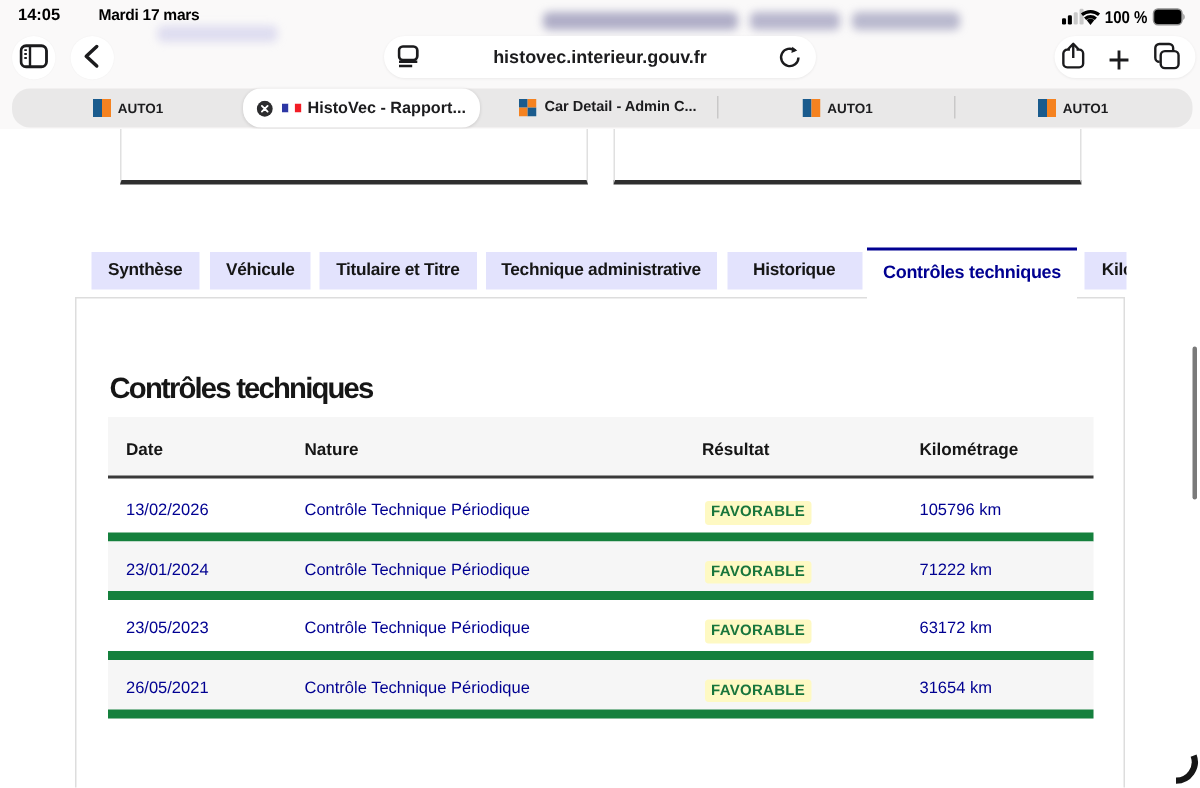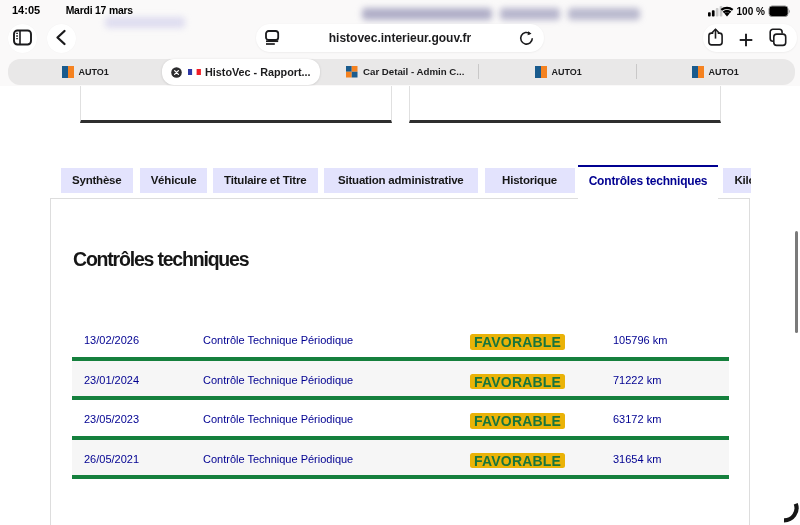--- a/index.html
+++ b/index.html
@@ -39,51 +39,57 @@
   #ftab-active { position:absolute; top:79px; height:35.2px; background:#fff; border-top:2.5px solid #000091; color:#000091; font-size:12px; font-weight:bold; text-align:center; line-height:28px; letter-spacing:-0.2px; z-index:3; }
 
   
   #panel { position:absolute; left:50px; top:112.2px; width:700px; height:415px; background:#fff; border:1px solid #dddddd; }
 
   #heading { position:absolute; left:73px; top:161.5px; font-size:19.5px; font-weight:bold; color:#161616; letter-spacing:-1.2px; }
 
   
   #thead { position:absolute; left:72px; top:191.5px; width:656.5px; height:41px; background:#f6f6f6; border-bottom:2.5px solid #3a3a3a; }
   .hcell { position:absolute; top:0; height:41px; line-height:44px; font-size:11.4px; font-weight:bold; color:#161616; }
-  .trow { position:absolute; left:72px; width:656.5px; height:39.5px; box-sizing:border-box; border-bottom:4px solid #15803d; }
+  .trow { position:absolute; left:72px; width:656.5px; height:39.5px; box-sizing:border-box; border-bottom:6px solid #15803d; }
   .trow.odd { background:#fff; }
   .trow.even { background:#f6f6f6; }
   .tcell { position:absolute; top:0; height:39.5px; line-height:39.5px; font-size:11px; color:#000091; }
-  .badge { position:absolute; top:13px; height:15.5px; line-height:16px; padding:0 4px; background:#eab308; color:#18753c; font-size:14px; font-weight:bold; border-radius:2.5px; letter-spacing:.2px; }
+  .badge { position:absolute; top:13px; height:15.5px; line-height:16px; padding:0 4px; background:#fef9c3; color:#18753c; font-size:10px; font-weight:bold; border-radius:2.5px; letter-spacing:.2px; }
 
   #scrollbar { position:absolute; left:795px; top:231px; width:2.5px; height:102px; background:#7a7a7a; border-radius:2px; }
 </style>
 </head>
 <body>
 <div id="stage">
 
   <div id="page">
 
     <div class="blob" style="left:140px; top:0px; width:160px; height:13px; background:rgba(150,150,160,.30);"></div>
 
     <div class="card" style="left:80px;  width:312px;"></div>
     <div class="card" style="left:409px; width:312px;"></div>
 
     <div class="ftab" style="left:61px;   width:71.5px;">Synthèse</div>
     <div class="ftab" style="left:139.8px;width:67.4px;">Véhicule</div>
     <div class="ftab" style="left:212.5px;width:105.5px;">Titulaire et Titre</div>
-    <div class="ftab" style="left:324px;  width:153.5px;">Situation administrative</div>
+    <div class="ftab" style="left:324px;  width:153.5px;">Technique administrative</div>
     <div class="ftab" style="left:484.5px;width:90px;">Historique</div>
     <div class="ftab" style="left:722.5px;width:28.3px; overflow:hidden; text-align:left; padding-left:12px; box-sizing:content-box; width:16.3px;">Kilométrage</div>
     <div id="ftab-active" style="left:578px; width:140px;">Contrôles techniques</div>
 
     <div id="panel"></div>
 
     <div id="heading">Contrôles techniques</div>
 
+    <div id="thead">
+      <div class="hcell" style="left:12px;">Date</div>
+      <div class="hcell" style="left:131px;">Nature</div>
+      <div class="hcell" style="left:396px;">Résultat</div>
+      <div class="hcell" style="left:541px;">Kilométrage</div>
+    </div>
 
     <div class="trow odd" style="top:235px;">
       <div class="tcell" style="left:12px;">13/02/2026</div>
       <div class="tcell" style="left:131px;">Contrôle Technique Périodique</div>
       <div class="badge" style="left:398px;">FAVORABLE</div>
       <div class="tcell" style="left:541px;">105796 km</div>
     </div>
 
     <div class="trow even" style="top:274.5px;">
       <div class="tcell" style="left:12px;">23/01/2024</div>

